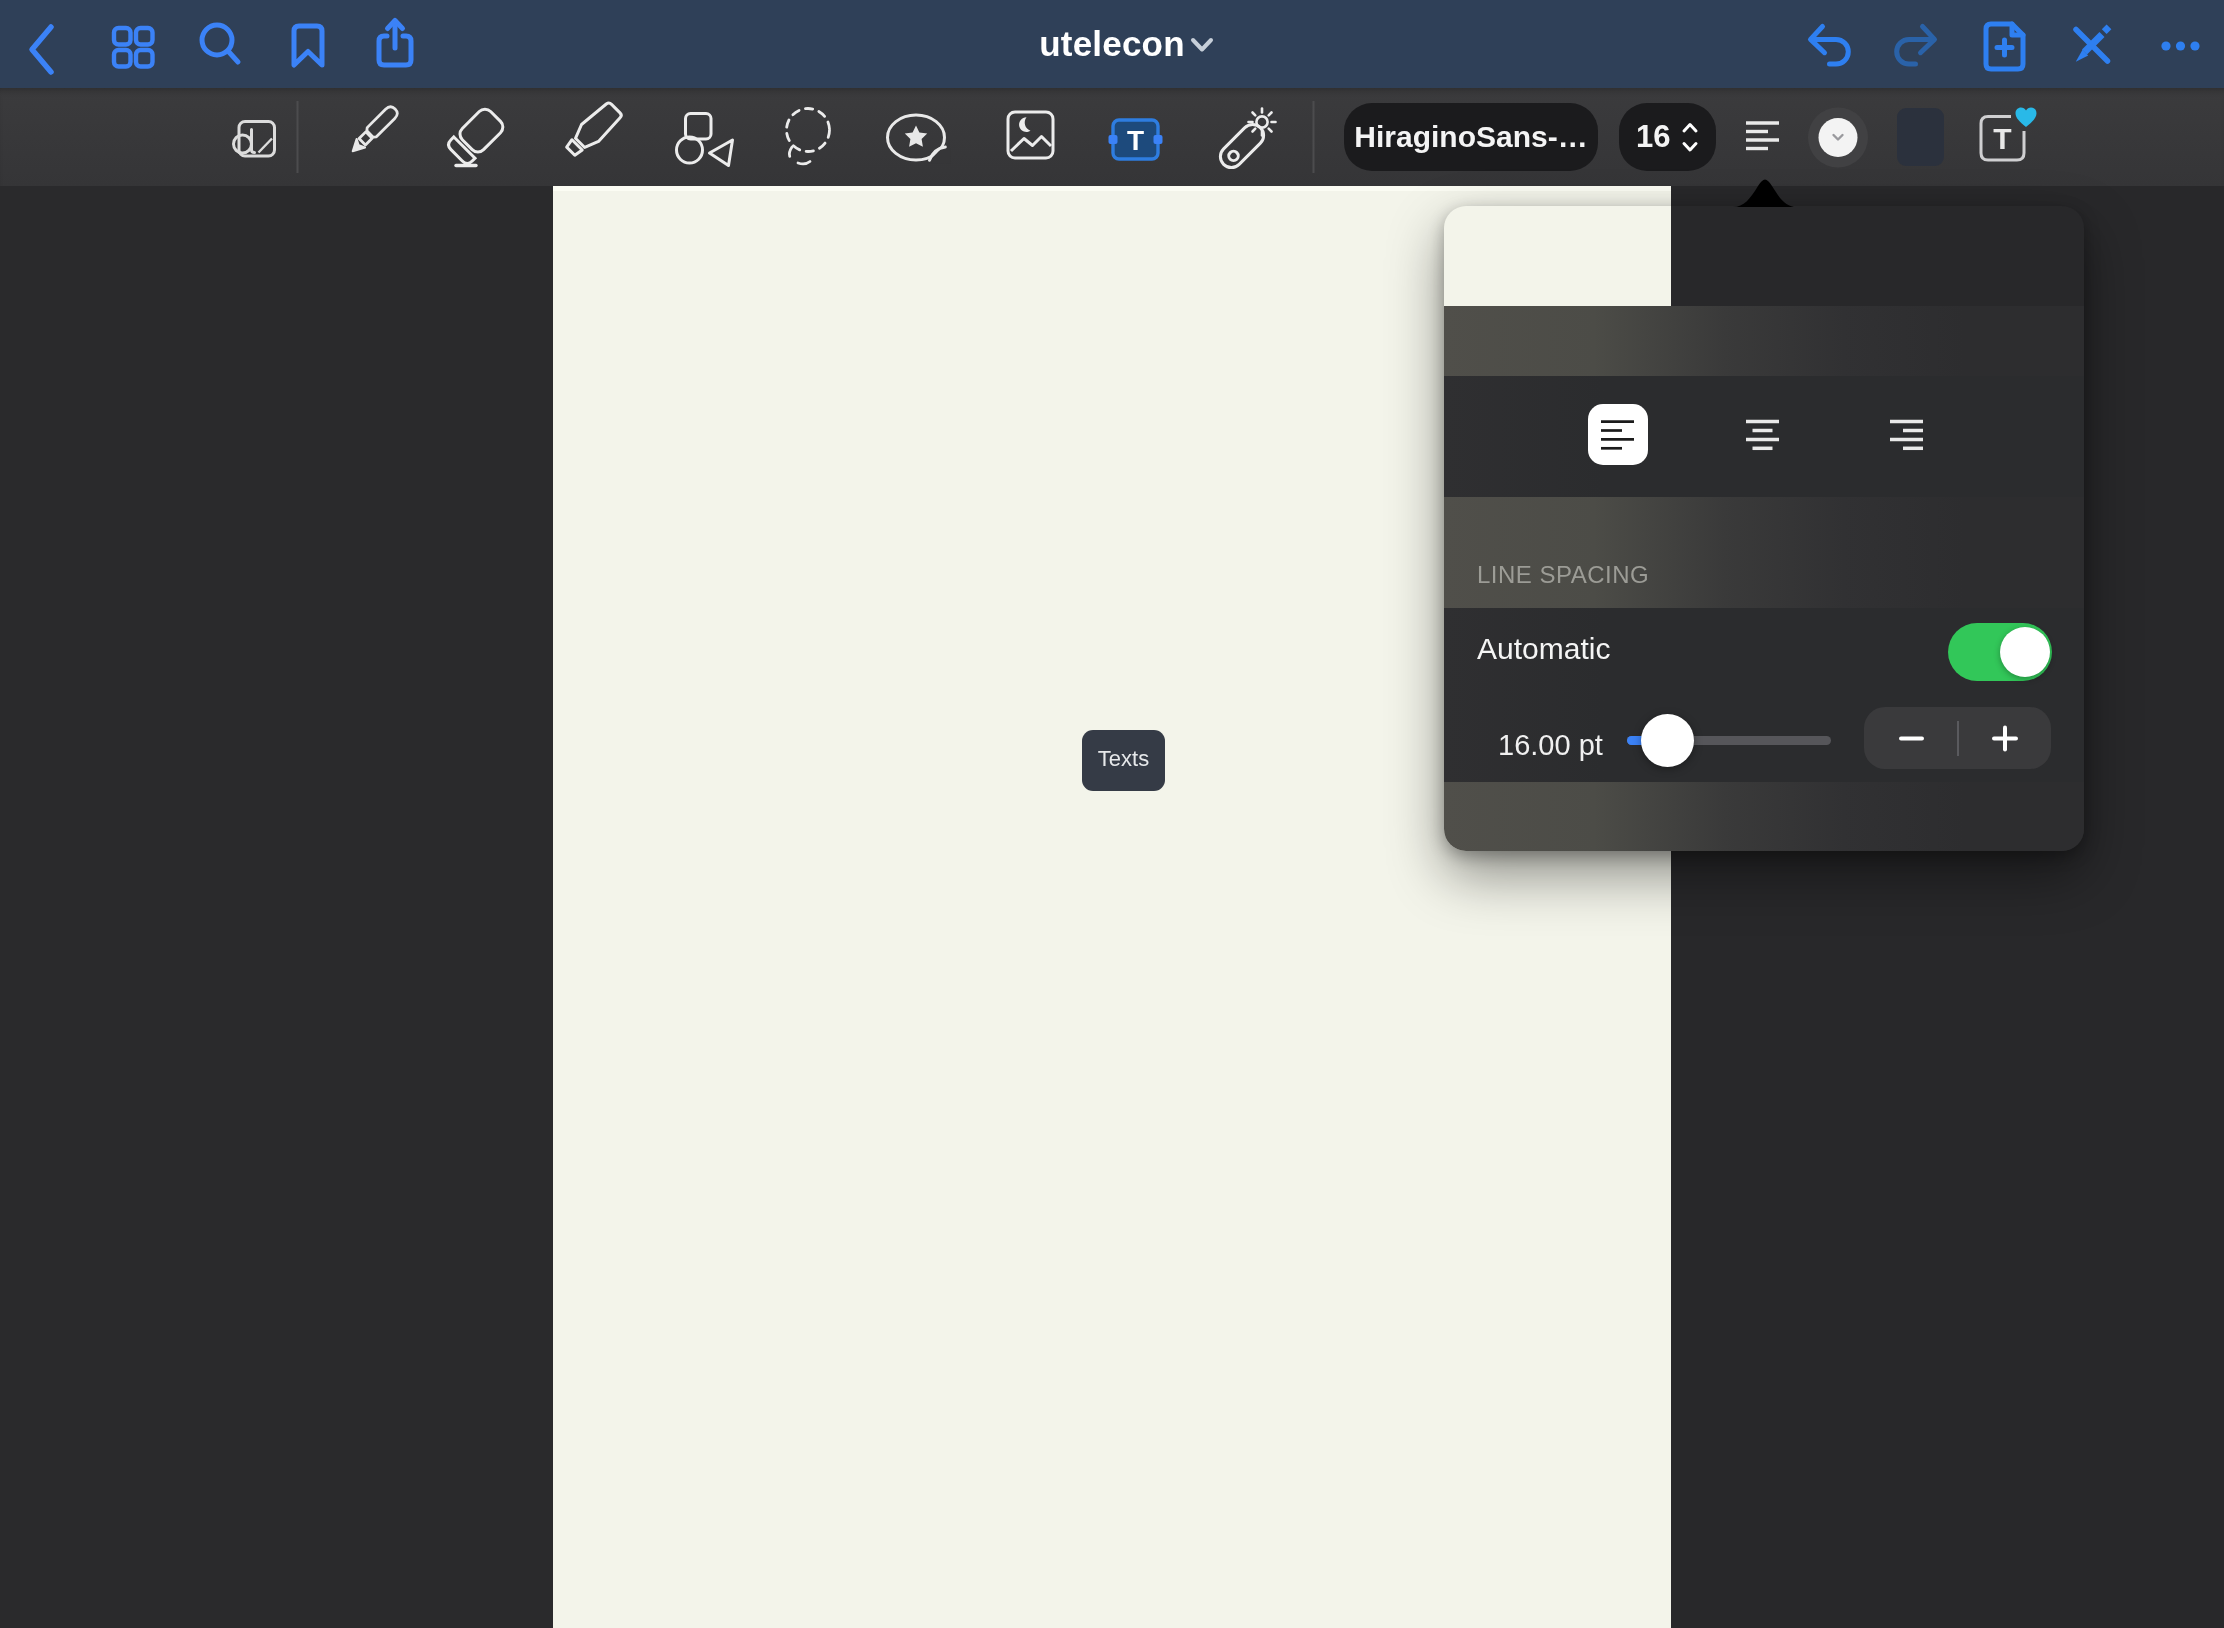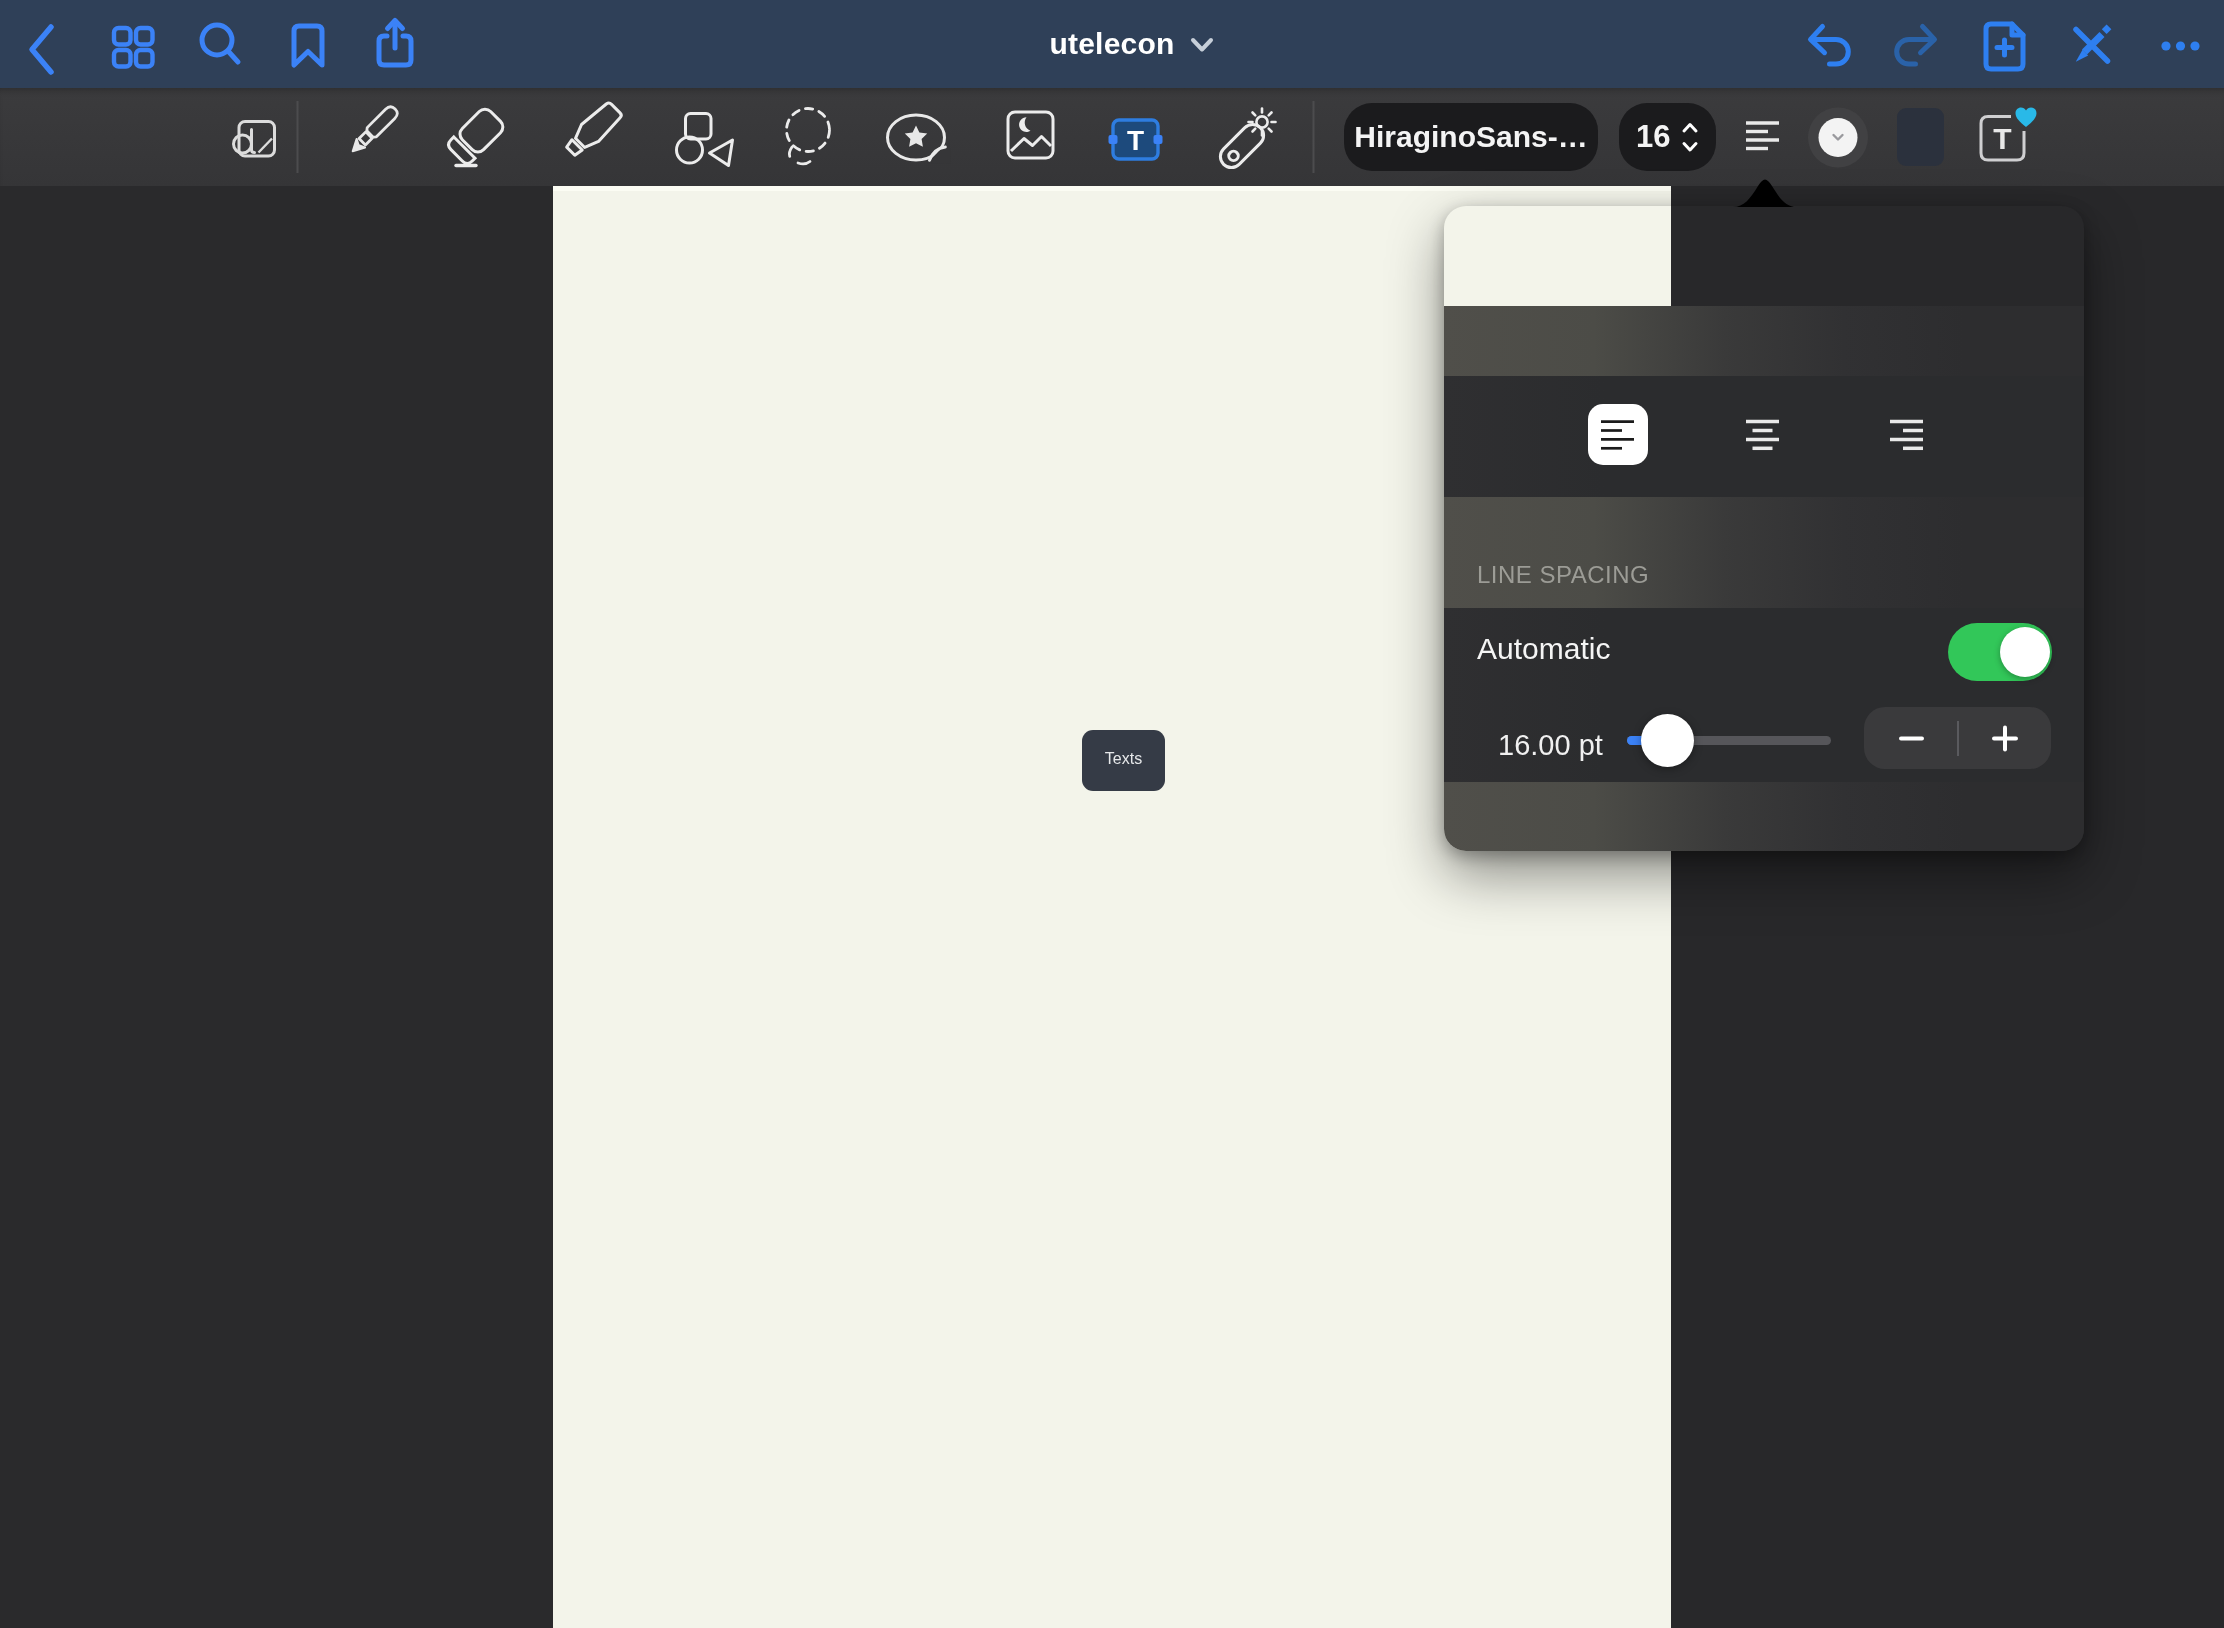--- a/index.html
+++ b/index.html
@@ -2,38 +2,38 @@
 <html><head>
 <meta charset="utf-8">
 <style>
   * { margin:0; padding:0; box-sizing:border-box; }
   html,body { width:2224px; height:1628px; overflow:hidden; background:#292a2c;
     font-family:"Liberation Sans", sans-serif; }
   #stage { position:absolute; left:0; top:0; width:2224px; height:1628px; }
   
   #navbar { position:absolute; left:0; top:0; width:2224px; height:88px; background:#2f4058; }
   #title { position:absolute; left:0; top:0; width:2224px; height:88px; text-align:center;
-    line-height:88px; color:#ffffff; font-size:30px; font-weight:700; letter-spacing:0.2px; }
+    line-height:88px; color:#ffffff; font-size:35px; font-weight:700; letter-spacing:0.2px; }
   
   #toolbar { position:absolute; left:0; top:88px; width:2224px; height:98px;
     background:linear-gradient(#3b3b3d,#353537); box-shadow:inset 0 6px 6px -4px rgba(0,0,0,0.25); }
   .pill { position:absolute; background:#1b1b1d; border-radius:28px; color:#f4f4f4;
     font-weight:700; text-align:center; }
   #fontpill { left:1344px; top:103px; width:254px; height:68px; font-size:30px; line-height:68px; }
   #sizepill { left:1619px; top:103px; width:97px; height:68px; font-size:31px; line-height:68px;
     text-align:left; padding-left:17px; }
   #pressedrect { position:absolute; left:1897px; top:108px; width:47px; height:58px;
     border-radius:9px; background:#2b313d; }
   
   #canvas { position:absolute; left:0; top:186px; width:2224px; height:1442px; background:#2a2a2c; }
   #canvasR { position:absolute; left:1671px; top:186px; width:553px; height:1442px; background:#28282a; }
   #paper { position:absolute; left:553px; top:186px; width:1118px; height:1442px; background:#f3f4ea; }
   #paperhl { position:absolute; left:553px; top:186px; width:1118px; height:5px; background:#fbfcf3; }
   #tooltip { position:absolute; left:1082px; top:730px; width:83px; height:61px; background:#353b46;
-    border-radius:11px; color:#e6e8ea; font-size:16px; text-align:center; line-height:58px; }
+    border-radius:11px; color:#e6e8ea; font-size:22px; text-align:center; line-height:58px; }
   
   #popshadow { position:absolute; left:1444px; top:206px; width:640px; height:645px;
     border-radius:22px; box-shadow:0 24px 55px rgba(0,0,0,0.42), 0 5px 16px rgba(0,0,0,0.28); }
   #popover { position:absolute; left:1444px; top:206px; width:640px; height:645px;
     border-radius:22px; overflow:hidden; }
   .band { position:absolute; left:0; width:640px; }
   #pophead { top:0; height:100px; background:#030303; color:#ffffff; text-align:center;
     font-size:34px; font-weight:700; line-height:100px; }
   #gap1 { top:100px; height:70px; }
   #alignrow { top:170px; height:121px; background:linear-gradient(90deg,#2f2f31,#2b2c2e 25%); }

